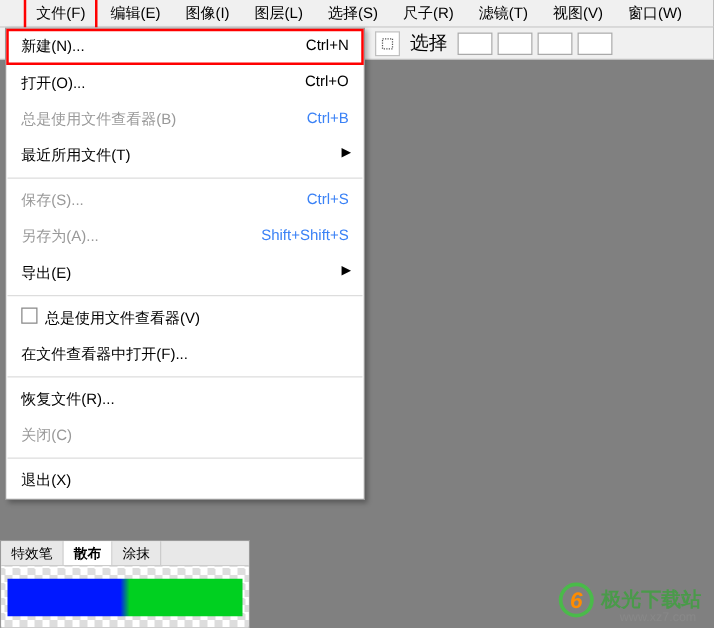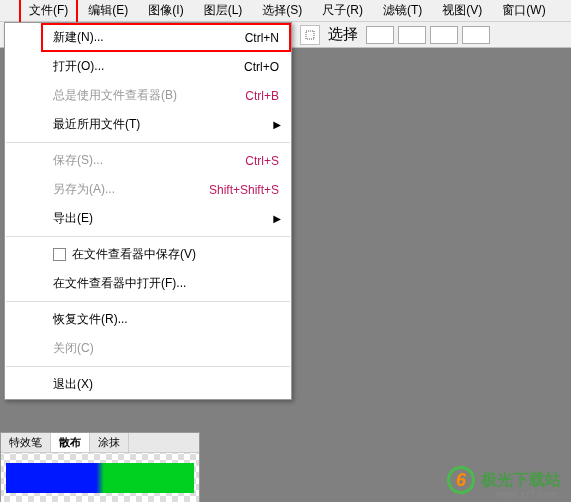--- a/index.html
+++ b/index.html
@@ -63,26 +63,24 @@
       top: 22px;
       left: 4px;
       width: 288px;
       background: #fff;
       border: 1px solid #999;
       box-shadow: 2px 2px 4px rgba(0,0,0,0.3);
       z-index: 100;
     }
     .dropdown-item {
       display: flex;
-      align-items: center;
       padding: 6px 12px;
       cursor: pointer;
       color: #000;
       position: relative;
-      margin-left: 36px;
     }
     .dropdown-item.disabled {
       color: #999;
       cursor: default;
     }
     .dropdown-item.highlighted-red {
       border: 2px solid #ff0000;
       padding: 4px 10px;
     }
     .dropdown-item .checkbox {
@@ -93,21 +91,21 @@
       flex-shrink: 0;
     }
     .dropdown-item .label {
       flex: 1;
     }
     .dropdown-item .shortcut {
       color: #000000;
       margin-left: 20px;
     }
     .dropdown-item.disabled .shortcut {
-      color: #be185d;
+      color: #3b82f6;
     }
     .dropdown-item .submenu-arrow {
       position: absolute;
       right: 10px;
       font-size: 10px;
     }
     .separator {
       height: 1px;
       background: #ddd;
       margin: 3px 1px;
@@ -245,21 +243,21 @@
     <span class="label">另存为(A)...</span>
     <span class="shortcut">Shift+Shift+S</span>
   </div>
   <div class="dropdown-item">
     <span class="label">导出(E)</span>
     <span class="submenu-arrow">▶</span>
   </div>
   <div class="separator"></div>
   <div class="dropdown-item">
     <span class="checkbox"></span>
-    <span class="label">在文件查看器中保存(V)</span>
+    <span class="label">总是使用文件查看器(V)</span>
   </div>
   <div class="dropdown-item">
     <span class="label">在文件查看器中打开(F)...</span>
   </div>
   <div class="separator"></div>
   <div class="dropdown-item">
     <span class="label">恢复文件(R)...</span>
   </div>
   <div class="dropdown-item disabled">
     <span class="label">关闭(C)</span>

